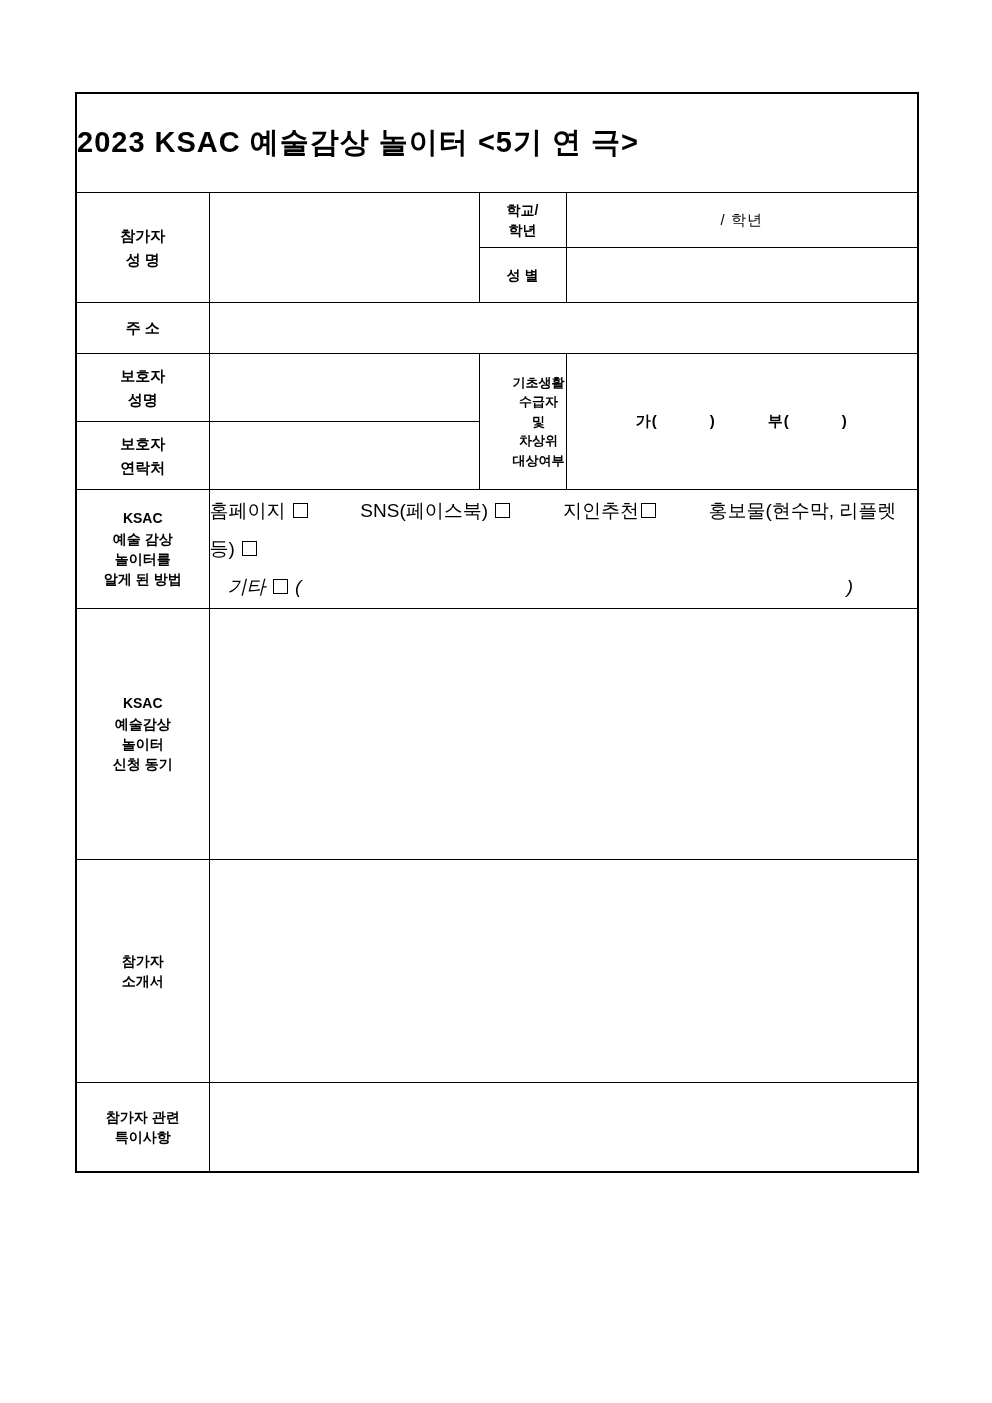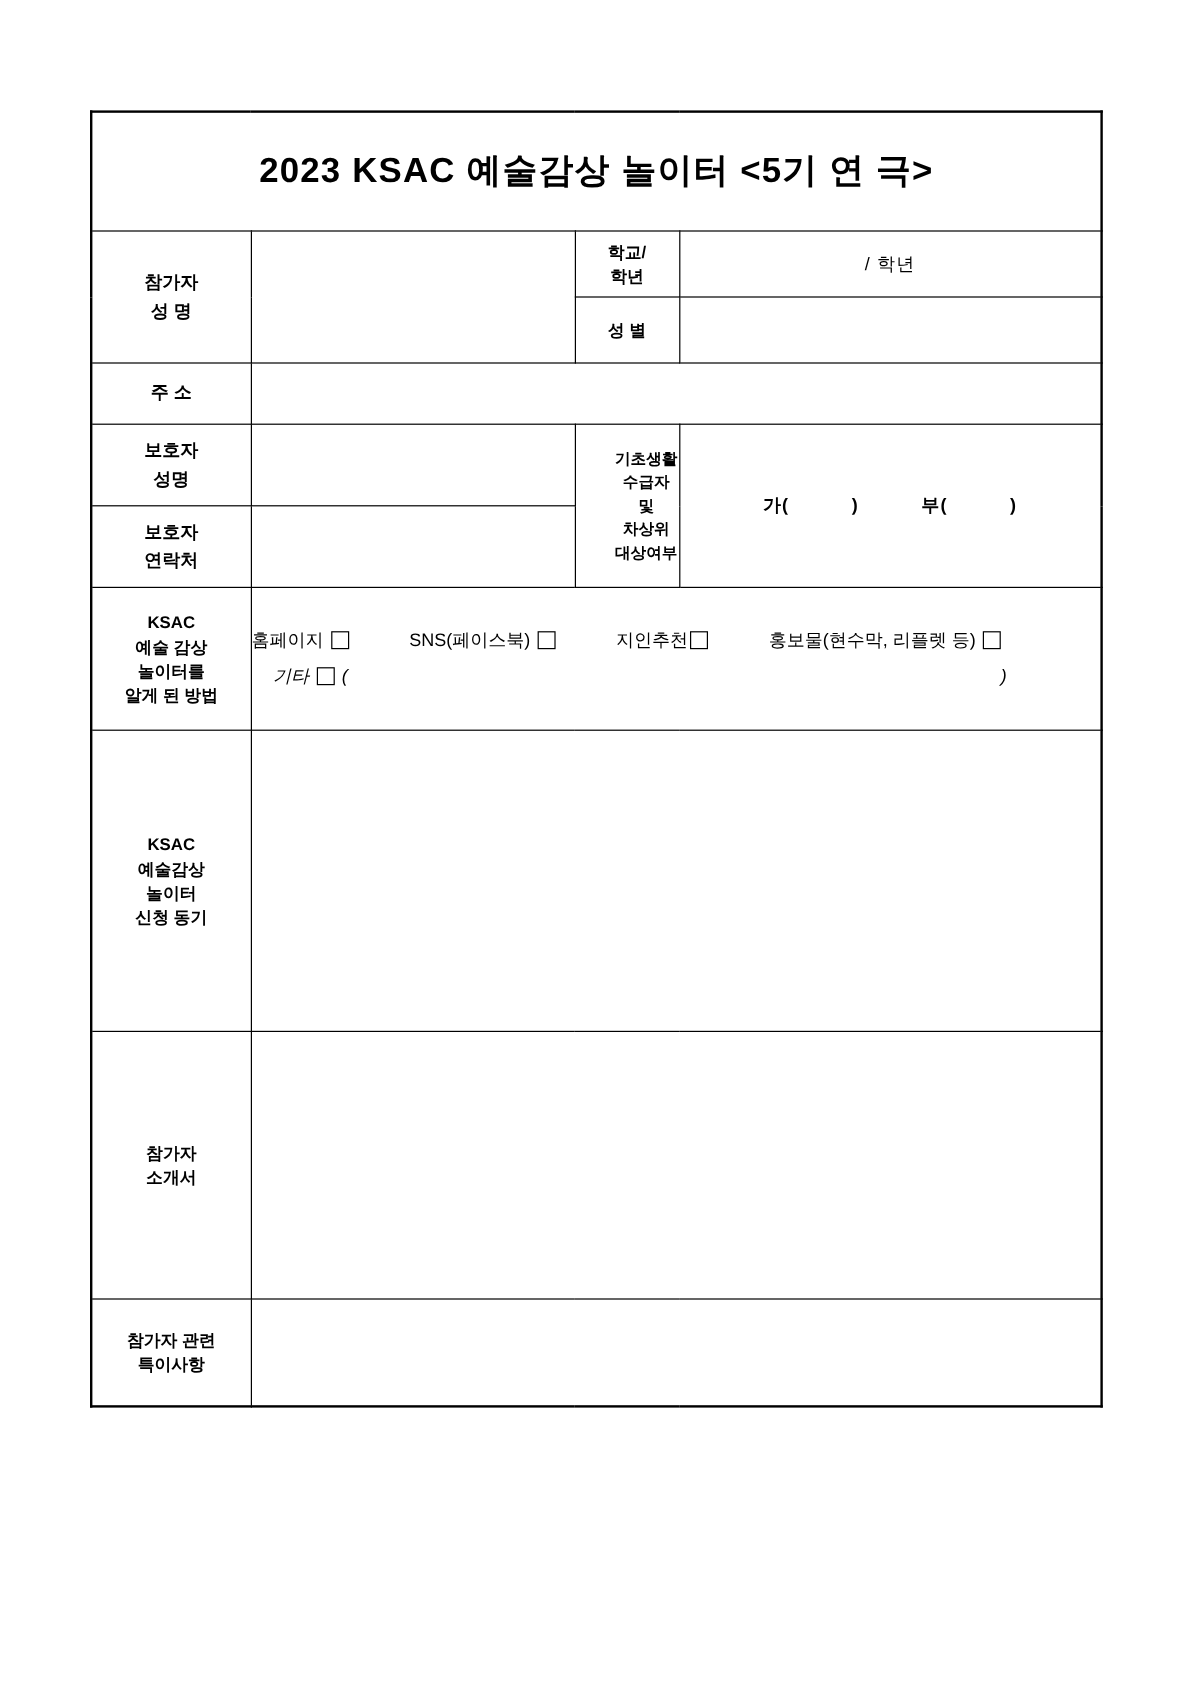--- a/index.html
+++ b/index.html
@@ -36,21 +36,20 @@
     border: 1px solid #000000;
     padding: 0;
     vertical-align: middle;
   }
   .outer {
     border: 2px solid #000;
   }
   
   .title-cell {
     height: 98px;
-    text-align: center;
     vertical-align: middle;
   }
   .title-text {
     font-size: 29px;
     font-weight: bold;
     letter-spacing: 1px;
     font-family: "Liberation Sans", sans-serif;
   }
   
   .lbl {
@@ -66,21 +65,21 @@
     font-weight: bold;
     line-height: 1.45;
     padding: 4px 2px;
   }
   .val {
     font-size: 15px;
     padding-left: 12px;
   }
   .blank { }
   .methods {
-    font-size: 15px;
+    font-size: 19px;
     padding: 10px 14px 10px 14px;
     line-height: 2.0;
   }
   .chk {
     display: inline-block;
     width: 13px;
     height: 13px;
     border: 1px solid #000;
     vertical-align: middle;
     margin: 0 2px;

